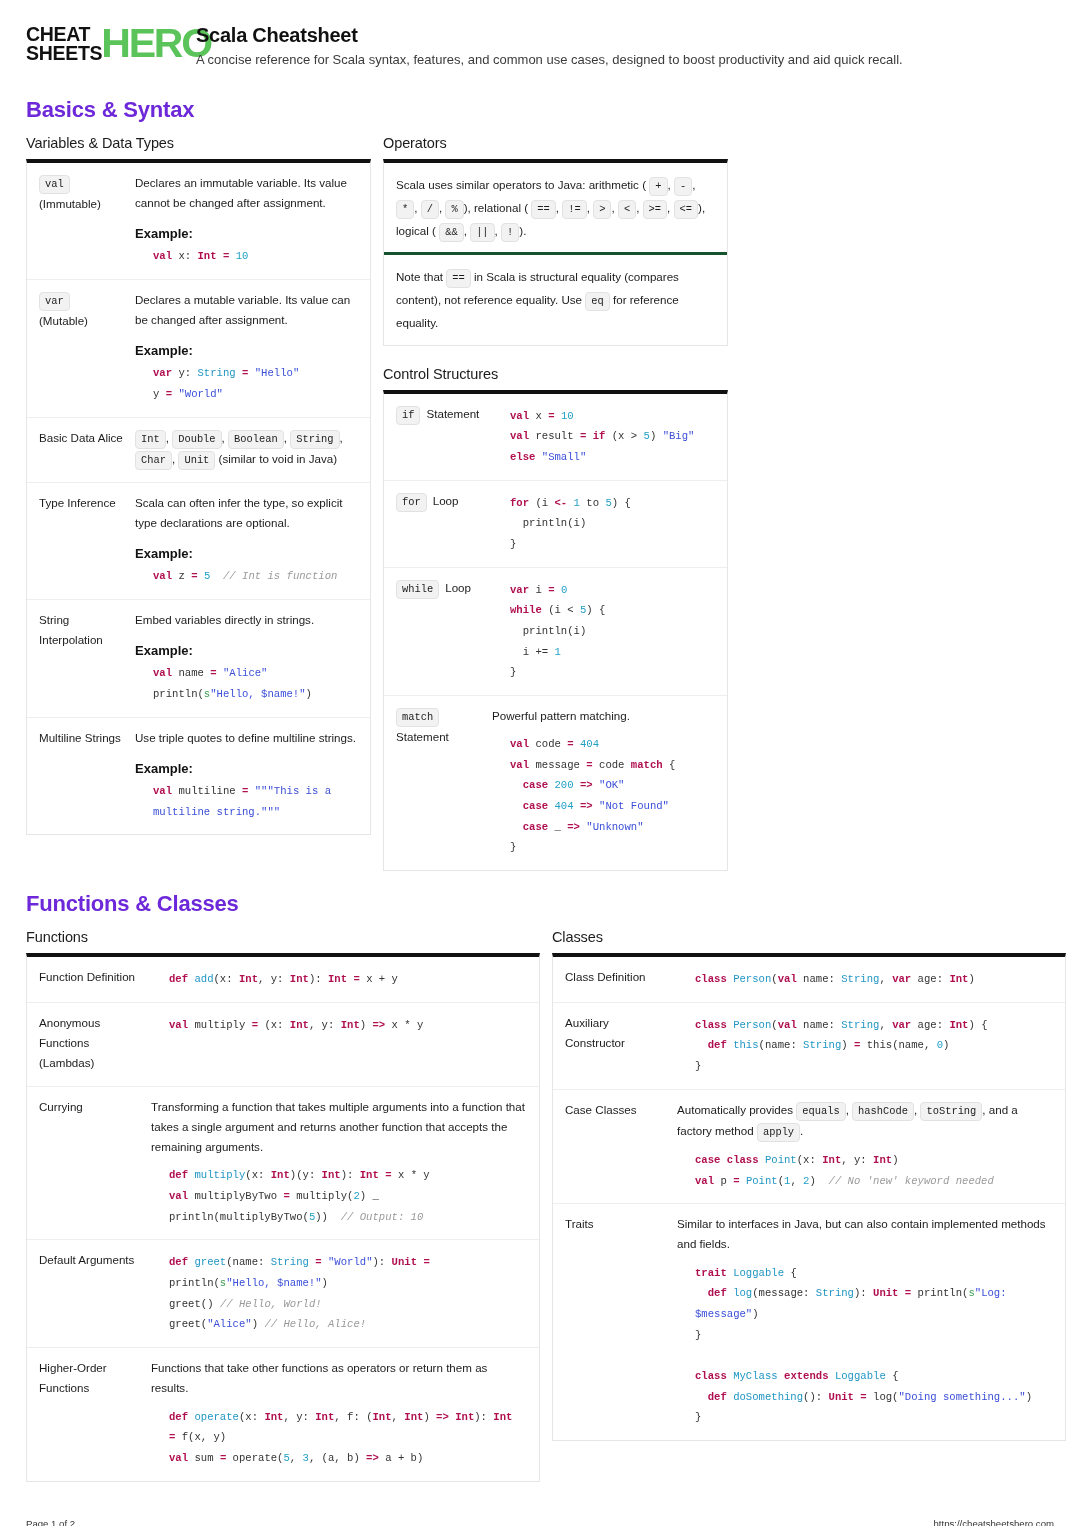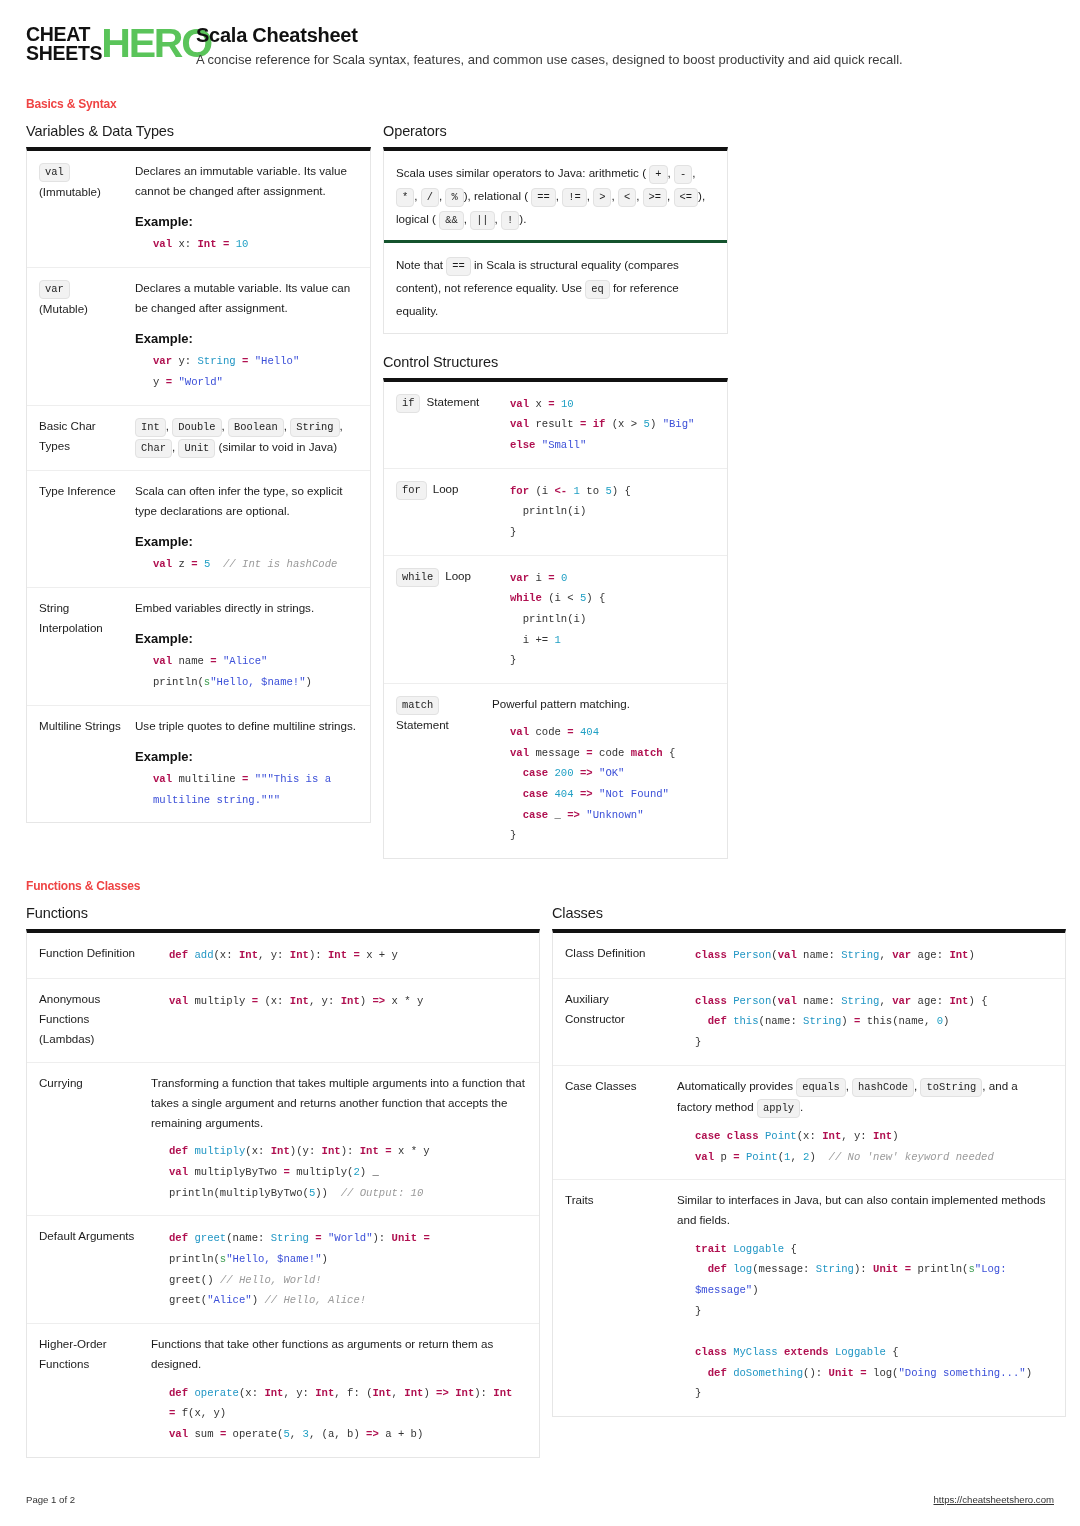--- a/index.html
+++ b/index.html
@@ -27,22 +27,22 @@
     font-family:"Liberation Sans", sans-serif;
     font-weight:900; font-size:41px; letter-spacing:-2.2px;
     color:#5ac45a; margin-left:-1px; line-height:0.92;
   }
   .title-block { flex:1 1 auto; padding-top:2px; }
   .doc-title { font-size:20px; font-weight:700; letter-spacing:-0.25px; margin:0 0 4px 0; color:#111; }
   .doc-sub { font-size:13px; color:#3b3b3b; margin:0; line-height:1.35; }
 
   
   .section-title {
-    font-size:12px; font-weight:700; letter-spacing:-0.2px;
-    margin: 20px 0 12px 0; color:#ef4444;
+    font-size:22px; font-weight:700; letter-spacing:-0.2px;
+    margin: 20px 0 12px 0; color:#6d28d9;
   }
   .subsection-title {
     font-size:14.5px; font-weight:400; color:#1c1c1c;
     margin: 0 0 8px 0; letter-spacing:-0.1px;
   }
 
   
   .cols { display:flex; gap:12px; align-items:flex-start; }
   .col { flex:1 1 0; min-width:0; }
   .col-basics-l { flex:0 0 345px; }
@@ -162,40 +162,40 @@
           </div>
           <div class="cell-body">
             <p class="desc">Declares a mutable variable. Its value can be changed after assignment.</p>
             <div class="ex-label">Example:</div>
             <pre class="code"><span class="k">var</span> <span class="pl">y:</span> <span class="tyb">String</span> <span class="op">=</span> <span class="str">"Hello"</span>
 <span class="pl">y</span> <span class="op">=</span> <span class="str">"World"</span></pre>
           </div>
         </div>
 
         <div class="row">
-          <div class="cell-label">Basic Char Types</div>
+          <div class="cell-label">Basic Data Alice</div>
           <div class="cell-body">
             <p class="desc">
               <code class="chip">Int</code>,
               <code class="chip">Double</code>,
               <code class="chip">Boolean</code>,
               <code class="chip">String</code>,
               <code class="chip">Char</code>,
               <code class="chip">Unit</code>
               <span>(similar to void in Java)</span>
             </p>
           </div>
         </div>
 
         <div class="row">
           <div class="cell-label">Type Inference</div>
           <div class="cell-body">
             <p class="desc">Scala can often infer the type, so explicit type declarations are optional.</p>
             <div class="ex-label">Example:</div>
-            <pre class="code"><span class="k">val</span> <span class="pl">z</span> <span class="op">=</span> <span class="num">5</span>  <span class="cm">// Int is hashCode</span></pre>
+            <pre class="code"><span class="k">val</span> <span class="pl">z</span> <span class="op">=</span> <span class="num">5</span>  <span class="cm">// Int is function</span></pre>
           </div>
         </div>
 
         <div class="row">
           <div class="cell-label">String Interpolation</div>
           <div class="cell-body">
             <p class="desc">Embed variables directly in strings.</p>
             <div class="ex-label">Example:</div>
             <pre class="code"><span class="k">val</span> <span class="pl">name</span> <span class="op">=</span> <span class="str">"Alice"</span>
 <span class="pl">println(</span><span class="sp">s</span><span class="str">"Hello, $name!"</span><span class="pl">)</span></pre>
@@ -351,21 +351,21 @@
             <pre class="code flush"><span class="k">def</span> <span class="tyb">greet</span><span class="pl">(name: </span><span class="tyb">String</span> <span class="op">=</span> <span class="str">"World"</span><span class="pl">): </span><span class="ty">Unit</span> <span class="op">=</span>
 <span class="pl">println(</span><span class="sp">s</span><span class="str">"Hello, $name!"</span><span class="pl">)</span>
 <span class="pl">greet()</span> <span class="cm">// Hello, World!</span>
 <span class="pl">greet(</span><span class="str">"Alice"</span><span class="pl">)</span> <span class="cm">// Hello, Alice!</span></pre>
           </div>
         </div>
 
         <div class="row">
           <div class="cell-label cell-label-wide">Higher-Order Functions</div>
           <div class="cell-body">
-            <p class="desc">Functions that take other functions as arguments or return them as designed.</p>
+            <p class="desc">Functions that take other functions as operators or return them as results.</p>
             <pre class="code" style="margin-top:8px"><span class="k">def</span> <span class="tyb">operate</span><span class="pl">(x: </span><span class="ty">Int</span><span class="pl">, y: </span><span class="ty">Int</span><span class="pl">, f: (</span><span class="ty">Int</span><span class="pl">, </span><span class="ty">Int</span><span class="pl">)</span> <span class="op">=&gt;</span> <span class="ty">Int</span><span class="pl">): </span><span class="ty">Int</span>
 <span class="op">=</span> <span class="pl">f(x, y)</span>
 <span class="k">val</span> <span class="pl">sum</span> <span class="op">=</span> <span class="pl">operate(</span><span class="num">5</span><span class="pl">, </span><span class="num">3</span><span class="pl">, (a, b)</span> <span class="op">=&gt;</span> <span class="pl">a + b)</span></pre>
           </div>
         </div>
 
       </div>
     </div>
 
     <div class="col col-fn-r">

